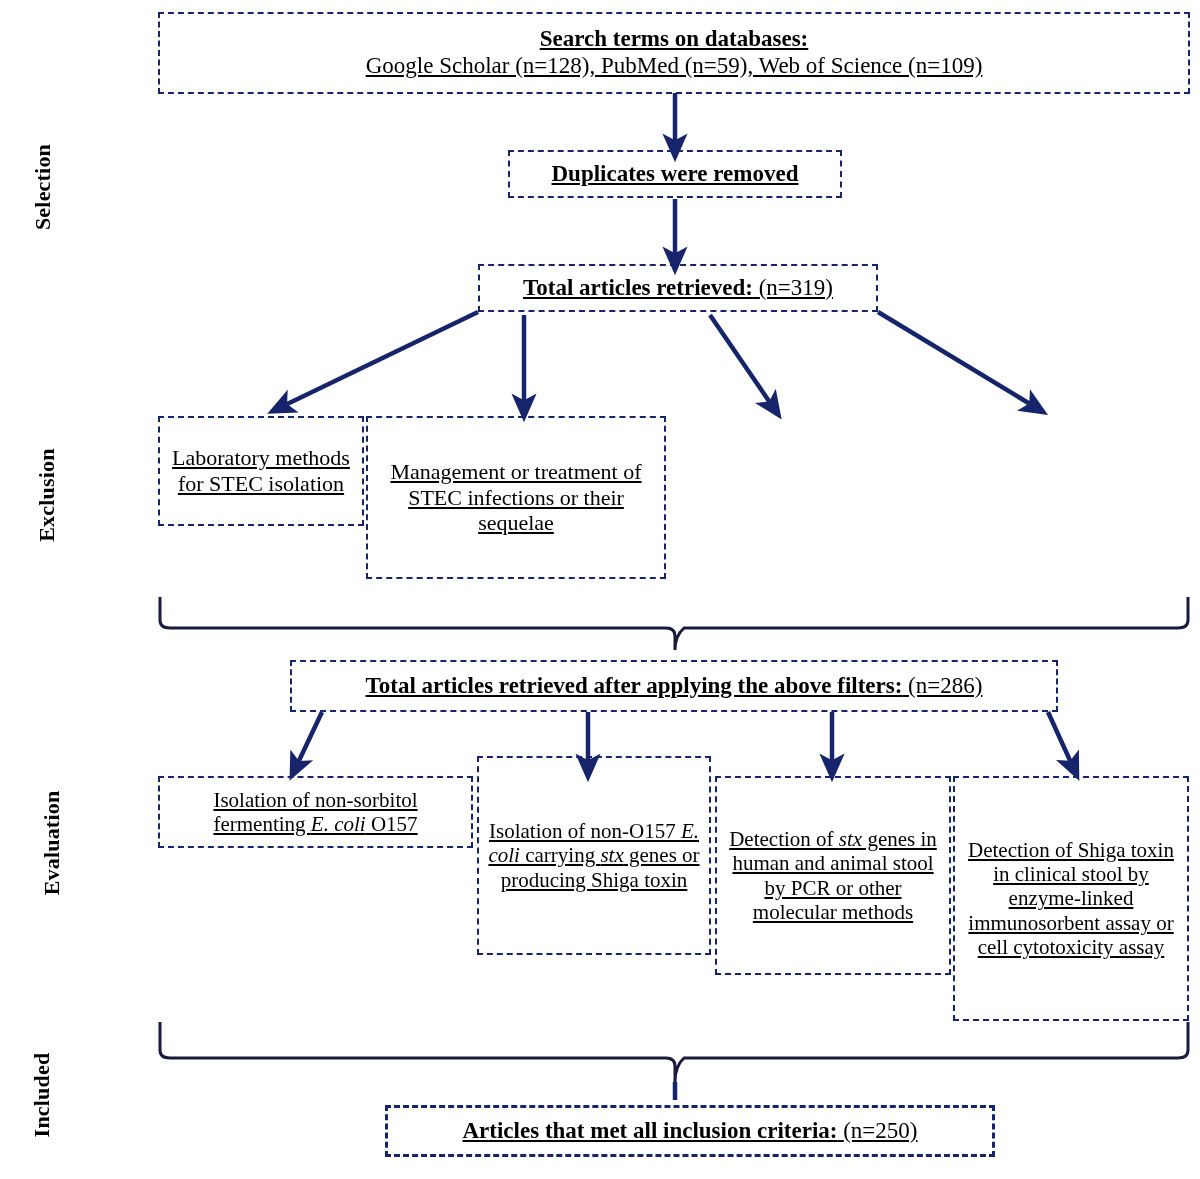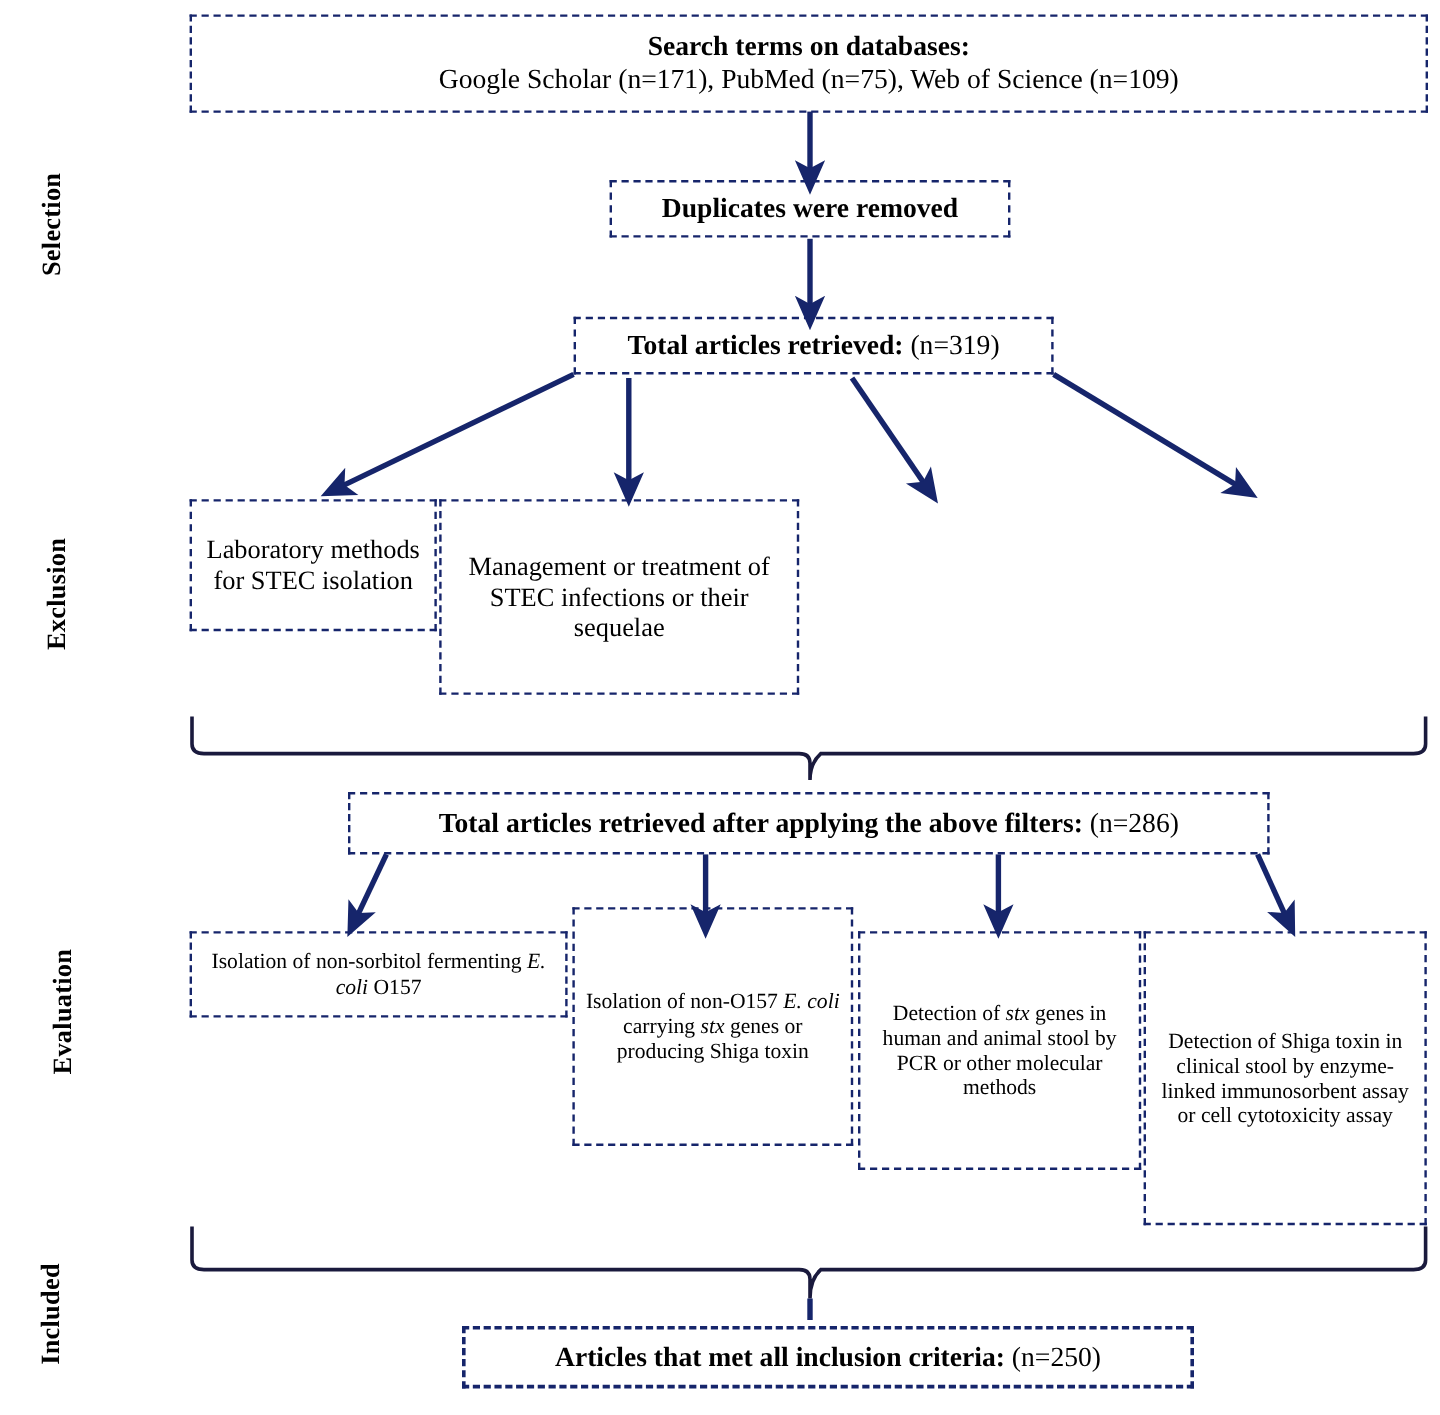--- a/index.html
+++ b/index.html
@@ -42,24 +42,25 @@
     position: absolute;
     box-sizing: border-box;
     border: 2.5px dashed #16256b;
     background: transparent;
     display: flex;
     align-items: center;
     justify-content: flex-start;
     text-align: center;
     line-height: 1.16;
     padding: 2px 6px;
+    text-decoration: underline;
   }
   .box .txt { display: block; width: 100%; }
   .box.bold { font-weight: bold; }
-  .f21 { font-size: 18px; }
+  .f21 { font-size: 21px; }
   .f22 { font-size: 22px; }
   .f23 { font-size: 23px; }
   .box.thick { border-width: 3.5px; }
 
   em.it { font-style: italic; }
   .nb { font-weight: normal; }
 
   
   #vec {
     position: absolute;
@@ -113,21 +114,21 @@
 
     <path d="M160,1022 L160,1050 Q160,1058 170,1058 L666,1058 Q675,1058 675,1066 L675,1082
              Q675,1066 684,1058 L1178,1058 Q1188,1058 1188,1050 L1188,1022" fill="none" stroke="#1a1a3d" stroke-width="3"></path>
 
     <line x1="675" y1="1082" x2="675" y2="1100" stroke="#16256b" stroke-width="4.5"></line>
   </svg>
 
   <div class="box bold f23" style="left:158px; top:12px; width:1032px; height:82px;">
     <span class="txt">
       <span>Search terms on databases:</span><br>
-      <span class="nb">Google Scholar (n=171), PubMed (n=75), Web of Science (n=109)</span>
+      <span class="nb">Google Scholar (n=128), PubMed (n=59), Web of Science (n=109)</span>
     </span>
   </div>
 
   <div class="box bold f23" style="left:508px; top:150px; width:334px; height:48px;">
     <span class="txt">Duplicates were removed</span>
   </div>
 
   <div class="box bold f23" style="left:478px; top:264px; width:400px; height:48px;">
     <span class="txt">
       <span>Total articles retrieved:</span>

